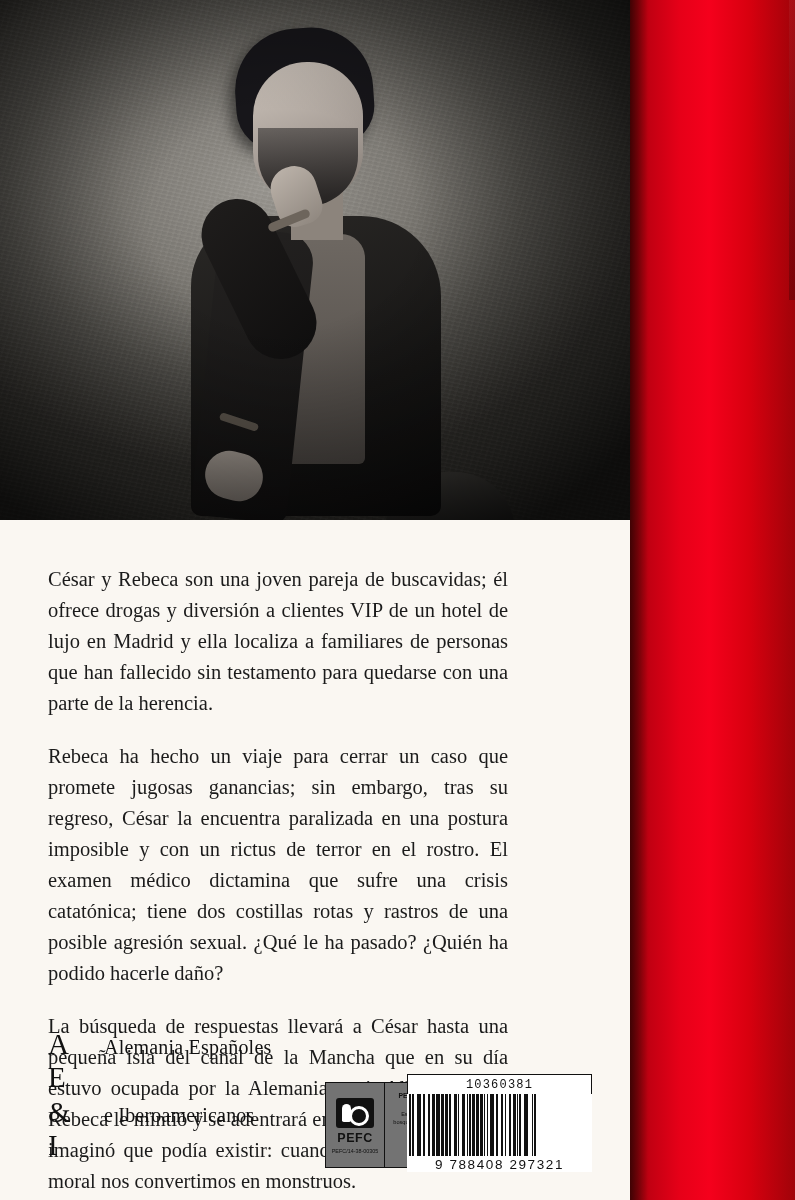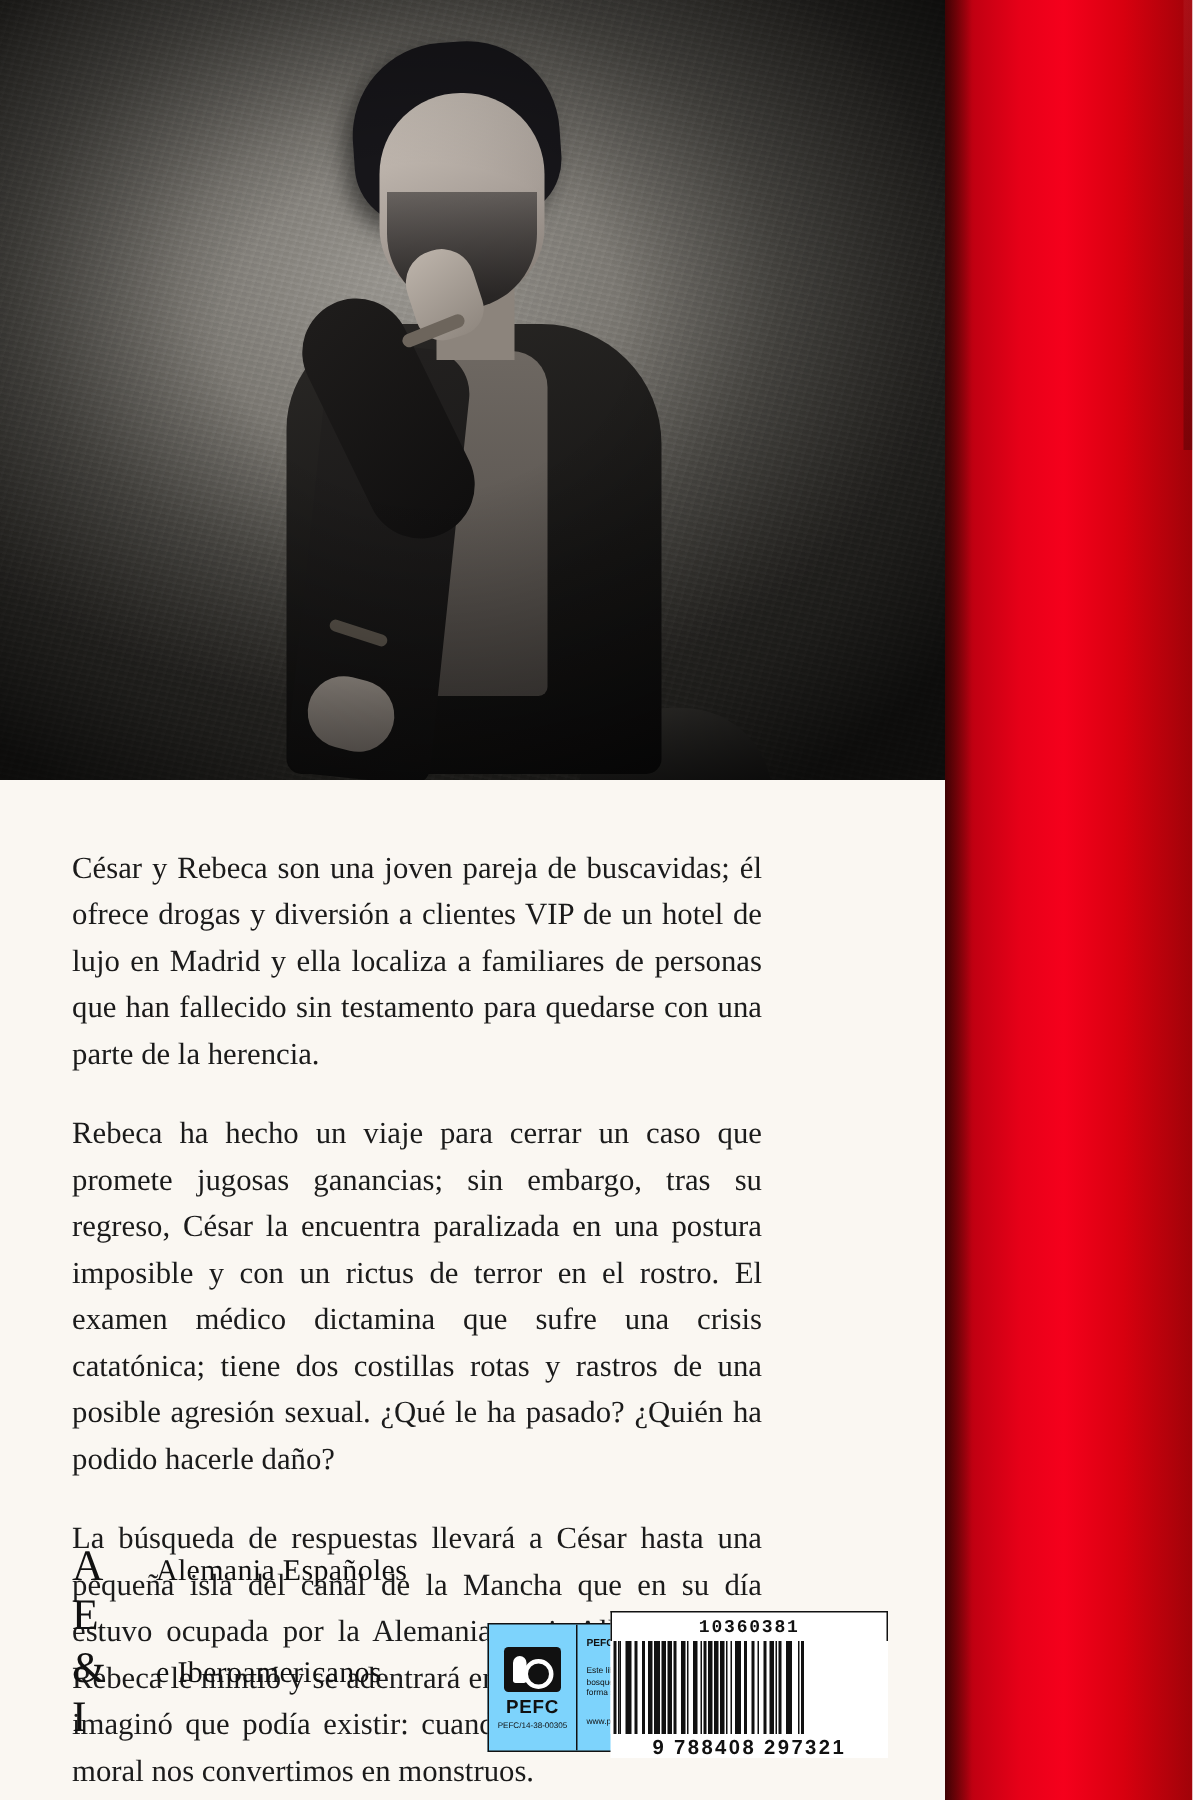--- a/index.html
+++ b/index.html
@@ -275,23 +275,24 @@
     letter-spacing: .2px;
   }
   
   .pefc {
     position: absolute;
     left: 325px;
     bottom: 32px;
     width: 133px;
     height: 84px;
     border: 1.5px solid #111;
-    background: #7dd3fc;
+    background: #737373;
     display: flex;
     overflow: hidden;
+    text-align: right;
   }
   .pefc-left {
     width: 58px;
     border-right: 1px solid #111;
     display: flex;
     flex-direction: column;
     align-items: center;
     justify-content: center;
     padding-top: 2px;
   }
@@ -360,21 +361,20 @@
     color: #111;
     margin-top: 11px;
   }
   
   .barcode {
     position: absolute;
     right: 38px;
     bottom: 28px;
     width: 185px;
     background: #fff;
-    font-weight: bold;
   }
   .barcode-top {
     border: 1.2px solid #111;
     border-bottom: none;
     height: 19px;
     display: flex;
     align-items: center;
     justify-content: center;
   }
   .barcode-top span {

